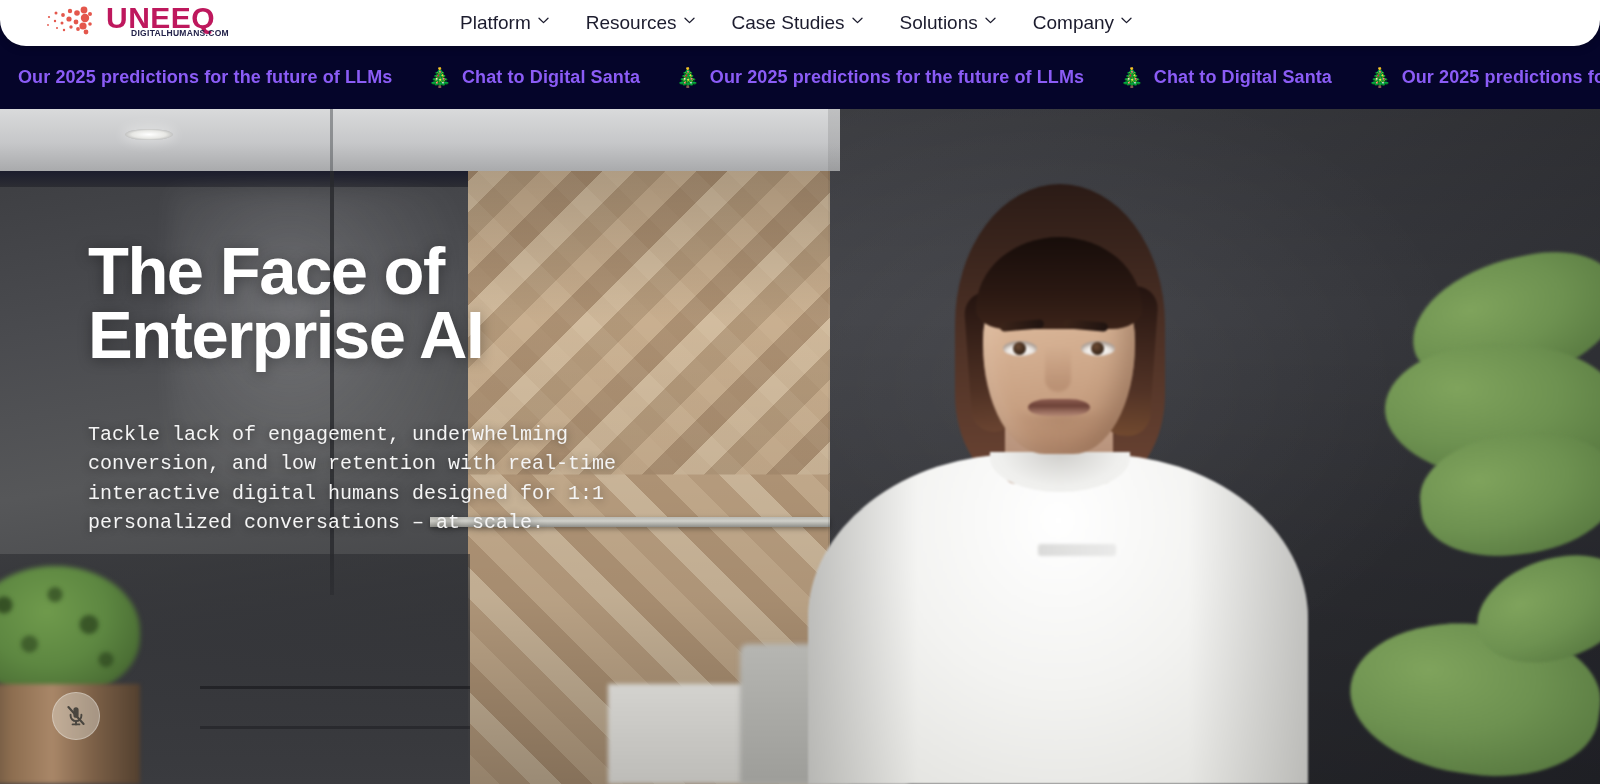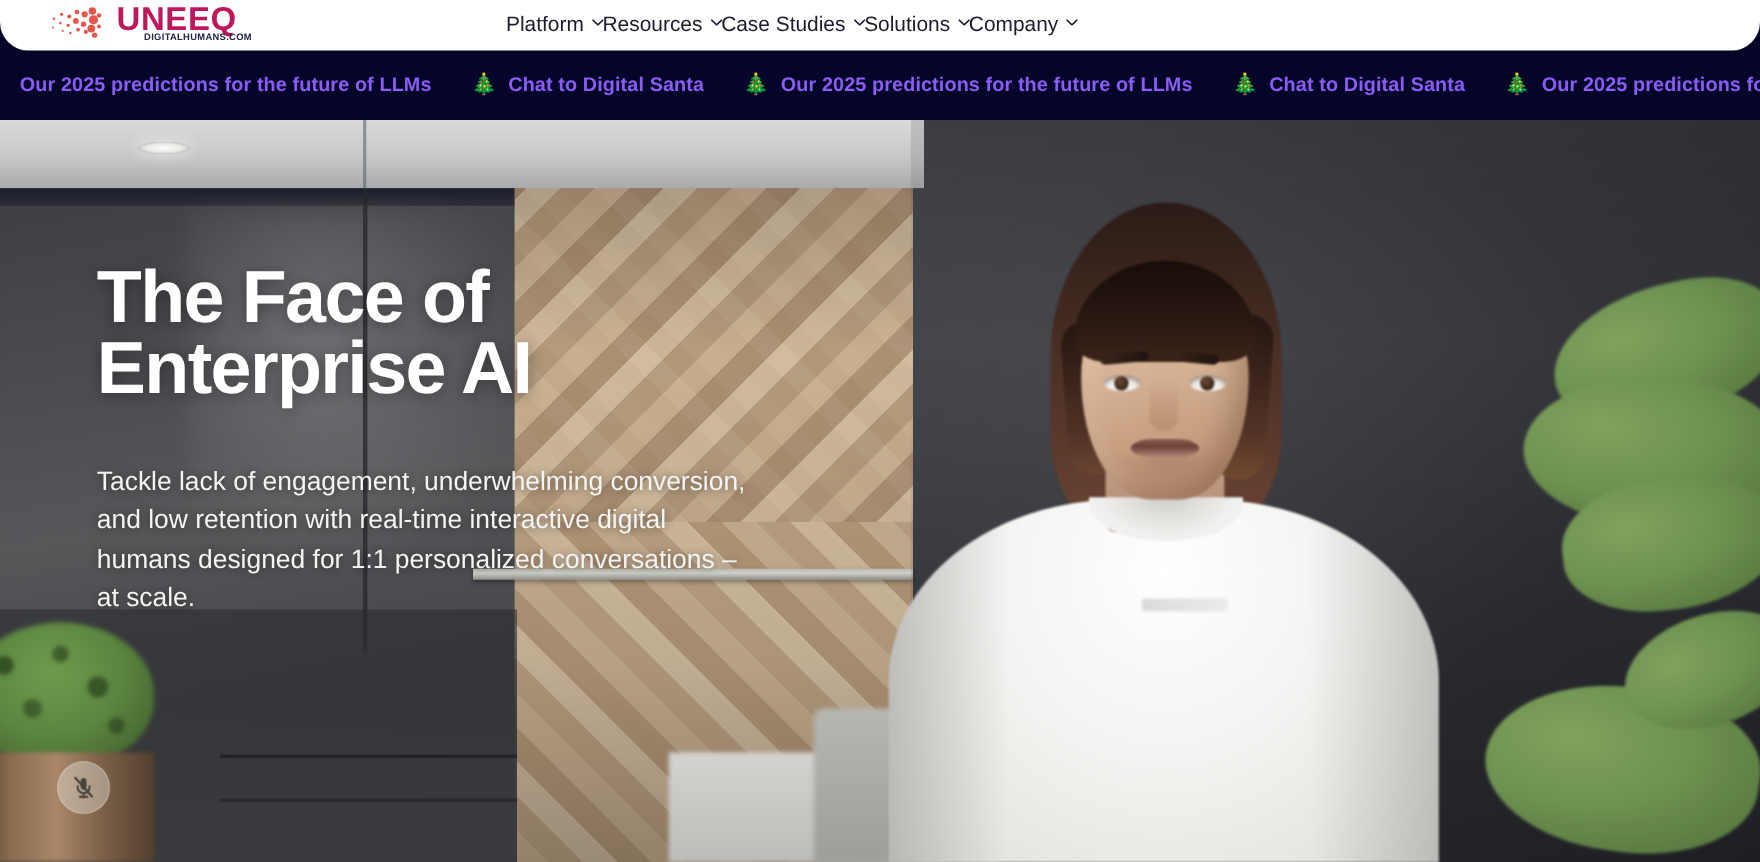--- a/index.html
+++ b/index.html
@@ -41,21 +41,21 @@
     font-family:"Liberation Sans", sans-serif;
   }
   .logo-sub {
     font-size:8.5px; letter-spacing:0.3px; color:#23234a;
     font-weight:600; margin-top:-4px; margin-left:25px;
   }
 
   
   .nav {
     position:absolute; left:460px; top:50%; transform:translateY(-50%);
-    display:flex; align-items:center; 
+    display:flex; align-items:center; gap:38px;
   }
   .nav-item {
     display:flex; align-items:center; gap:7px;
     font-size:19px; color:#1c1c2e; cursor:pointer; white-space:nowrap;
   }
   .chev {
     width:10px; height:10px; display:inline-block; position:relative; top:-1px;
   }
   .chev svg { display:block; }
 
@@ -344,23 +344,24 @@
 
   
   .hero-copy { position:absolute; left:88px; top:130px; z-index:20; width:640px; }
   .hero-title {
     font-size:67px; line-height:0.96; font-weight:700; color:#ffffff;
     letter-spacing:-1.5px;
     text-shadow:0 2px 14px rgba(0,0,0,0.35);
   }
   .hero-sub {
     margin-top:52px;
-    font-size:24px; line-height:1.48; color:#f4f4f4; font-weight:400;
+    font-size:20px; line-height:1.48; color:#f4f4f4; font-weight:400;
     max-width:600px;
     text-shadow:0 1px 8px rgba(0,0,0,0.45);
+    font-family:Liberation Mono, monospace;
   }
 
   
   .chat-bar {
     position:absolute; left:52px; bottom:44px; z-index:25;
     display:flex; align-items:center; gap:22px;
   }
   .mic-btn {
     width:48px; height:48px; border-radius:50%;
     background:rgba(230,228,220,0.42);

